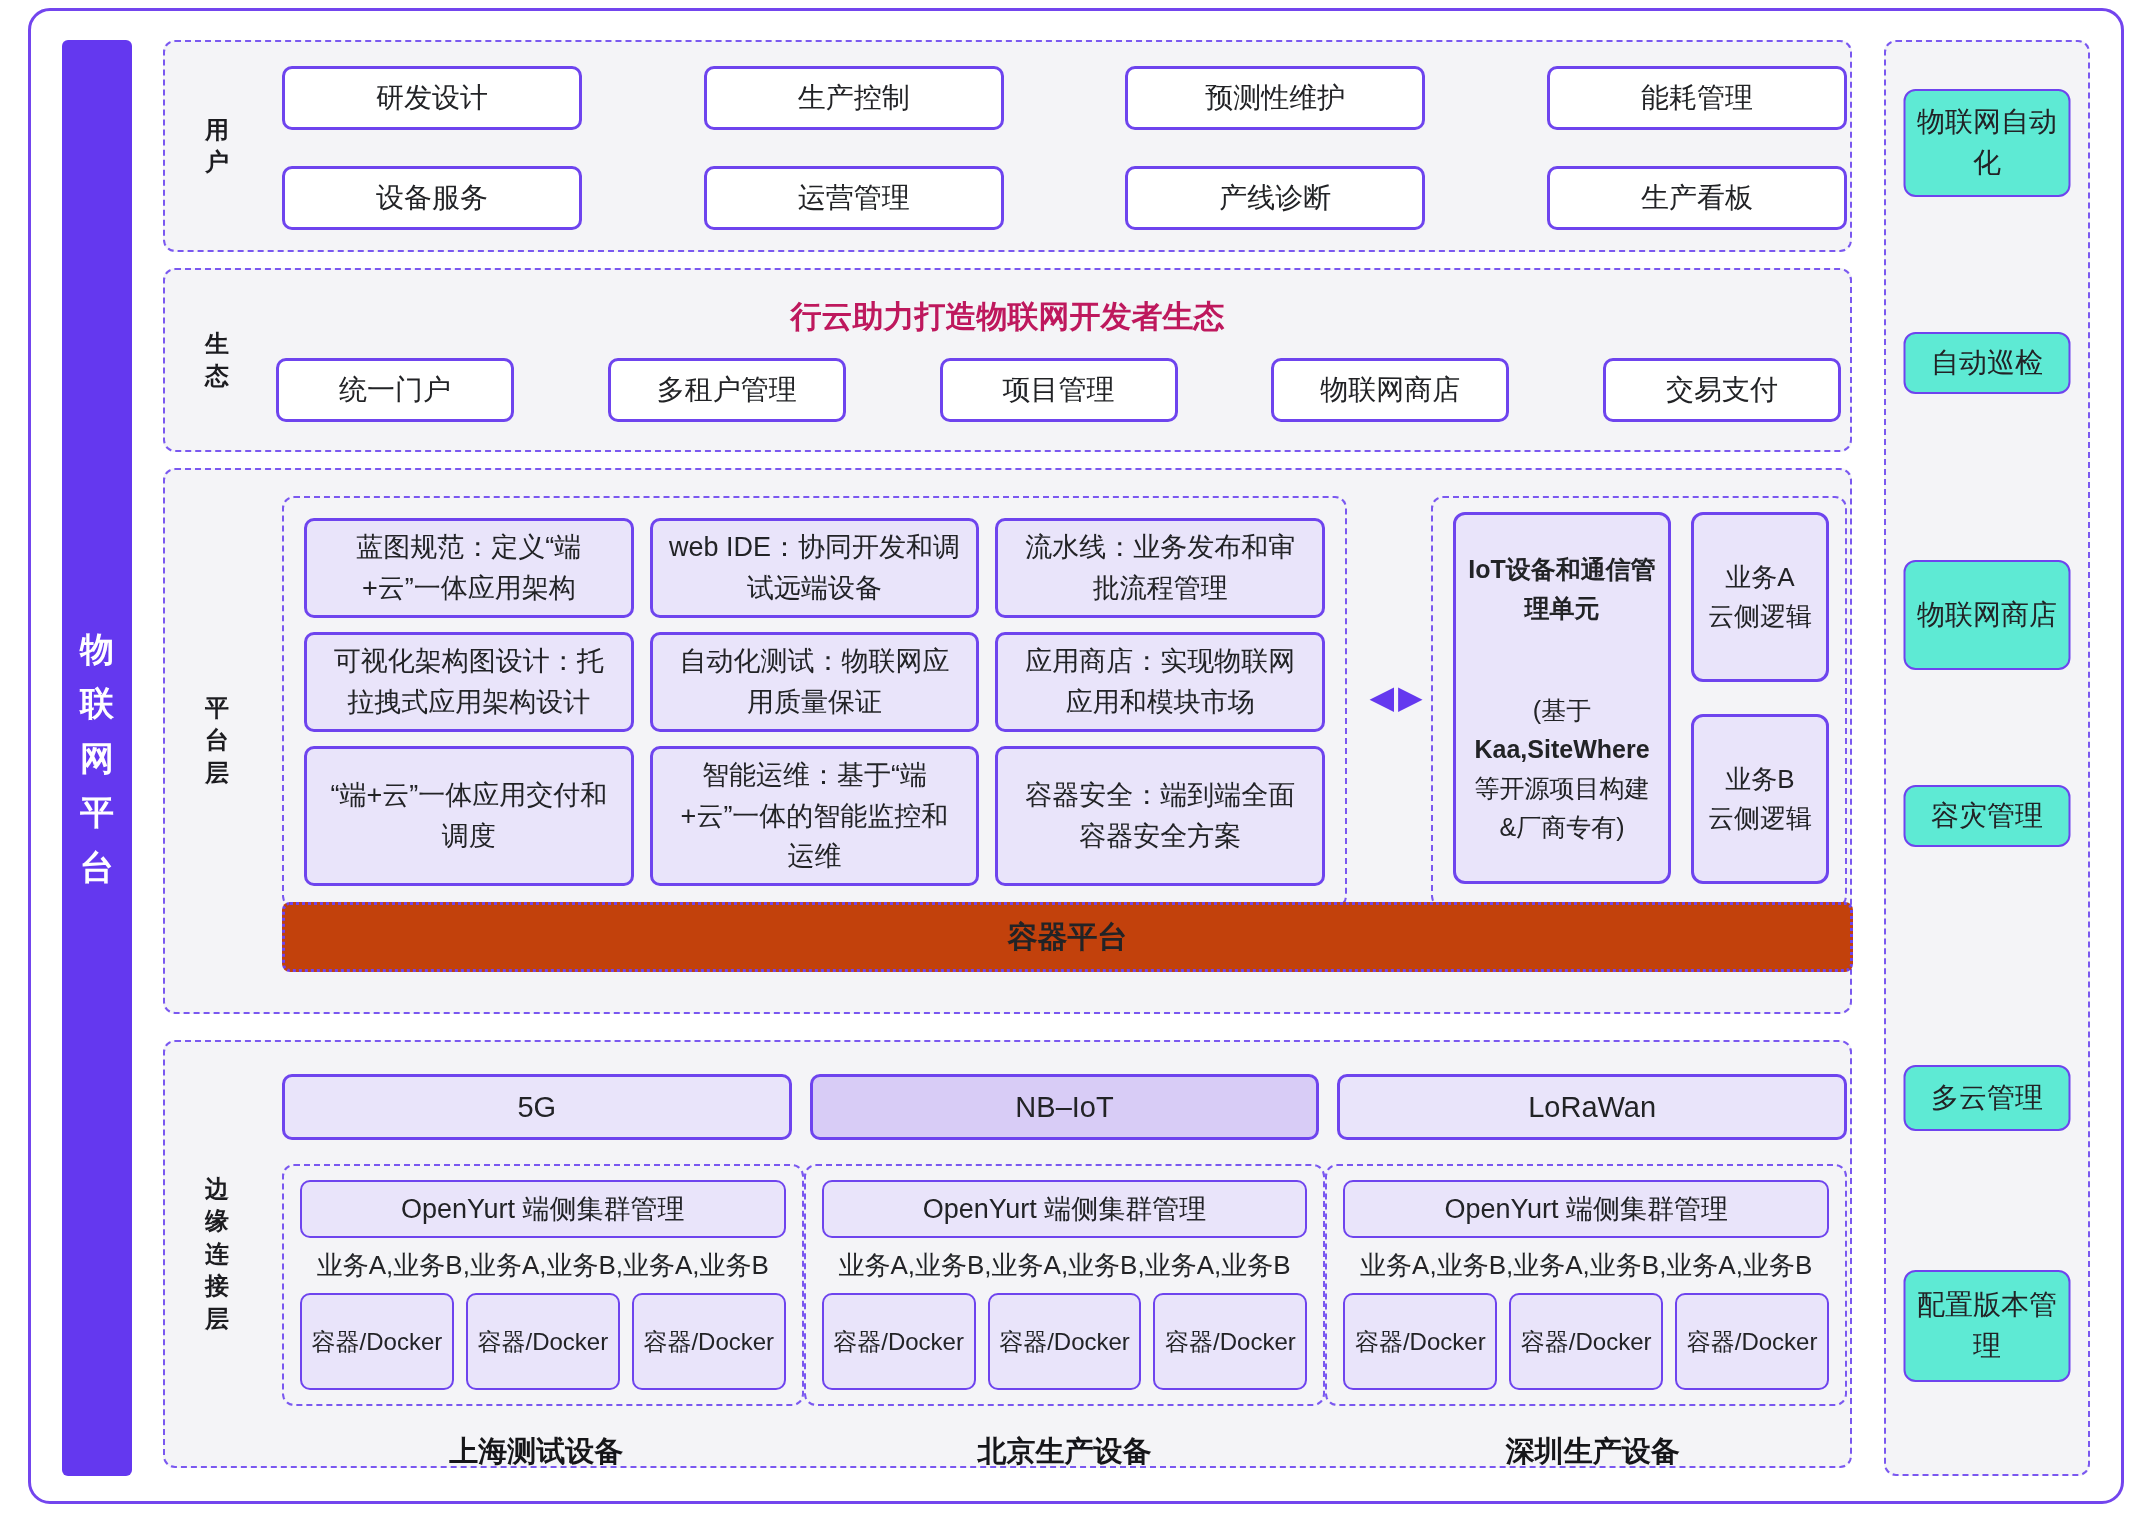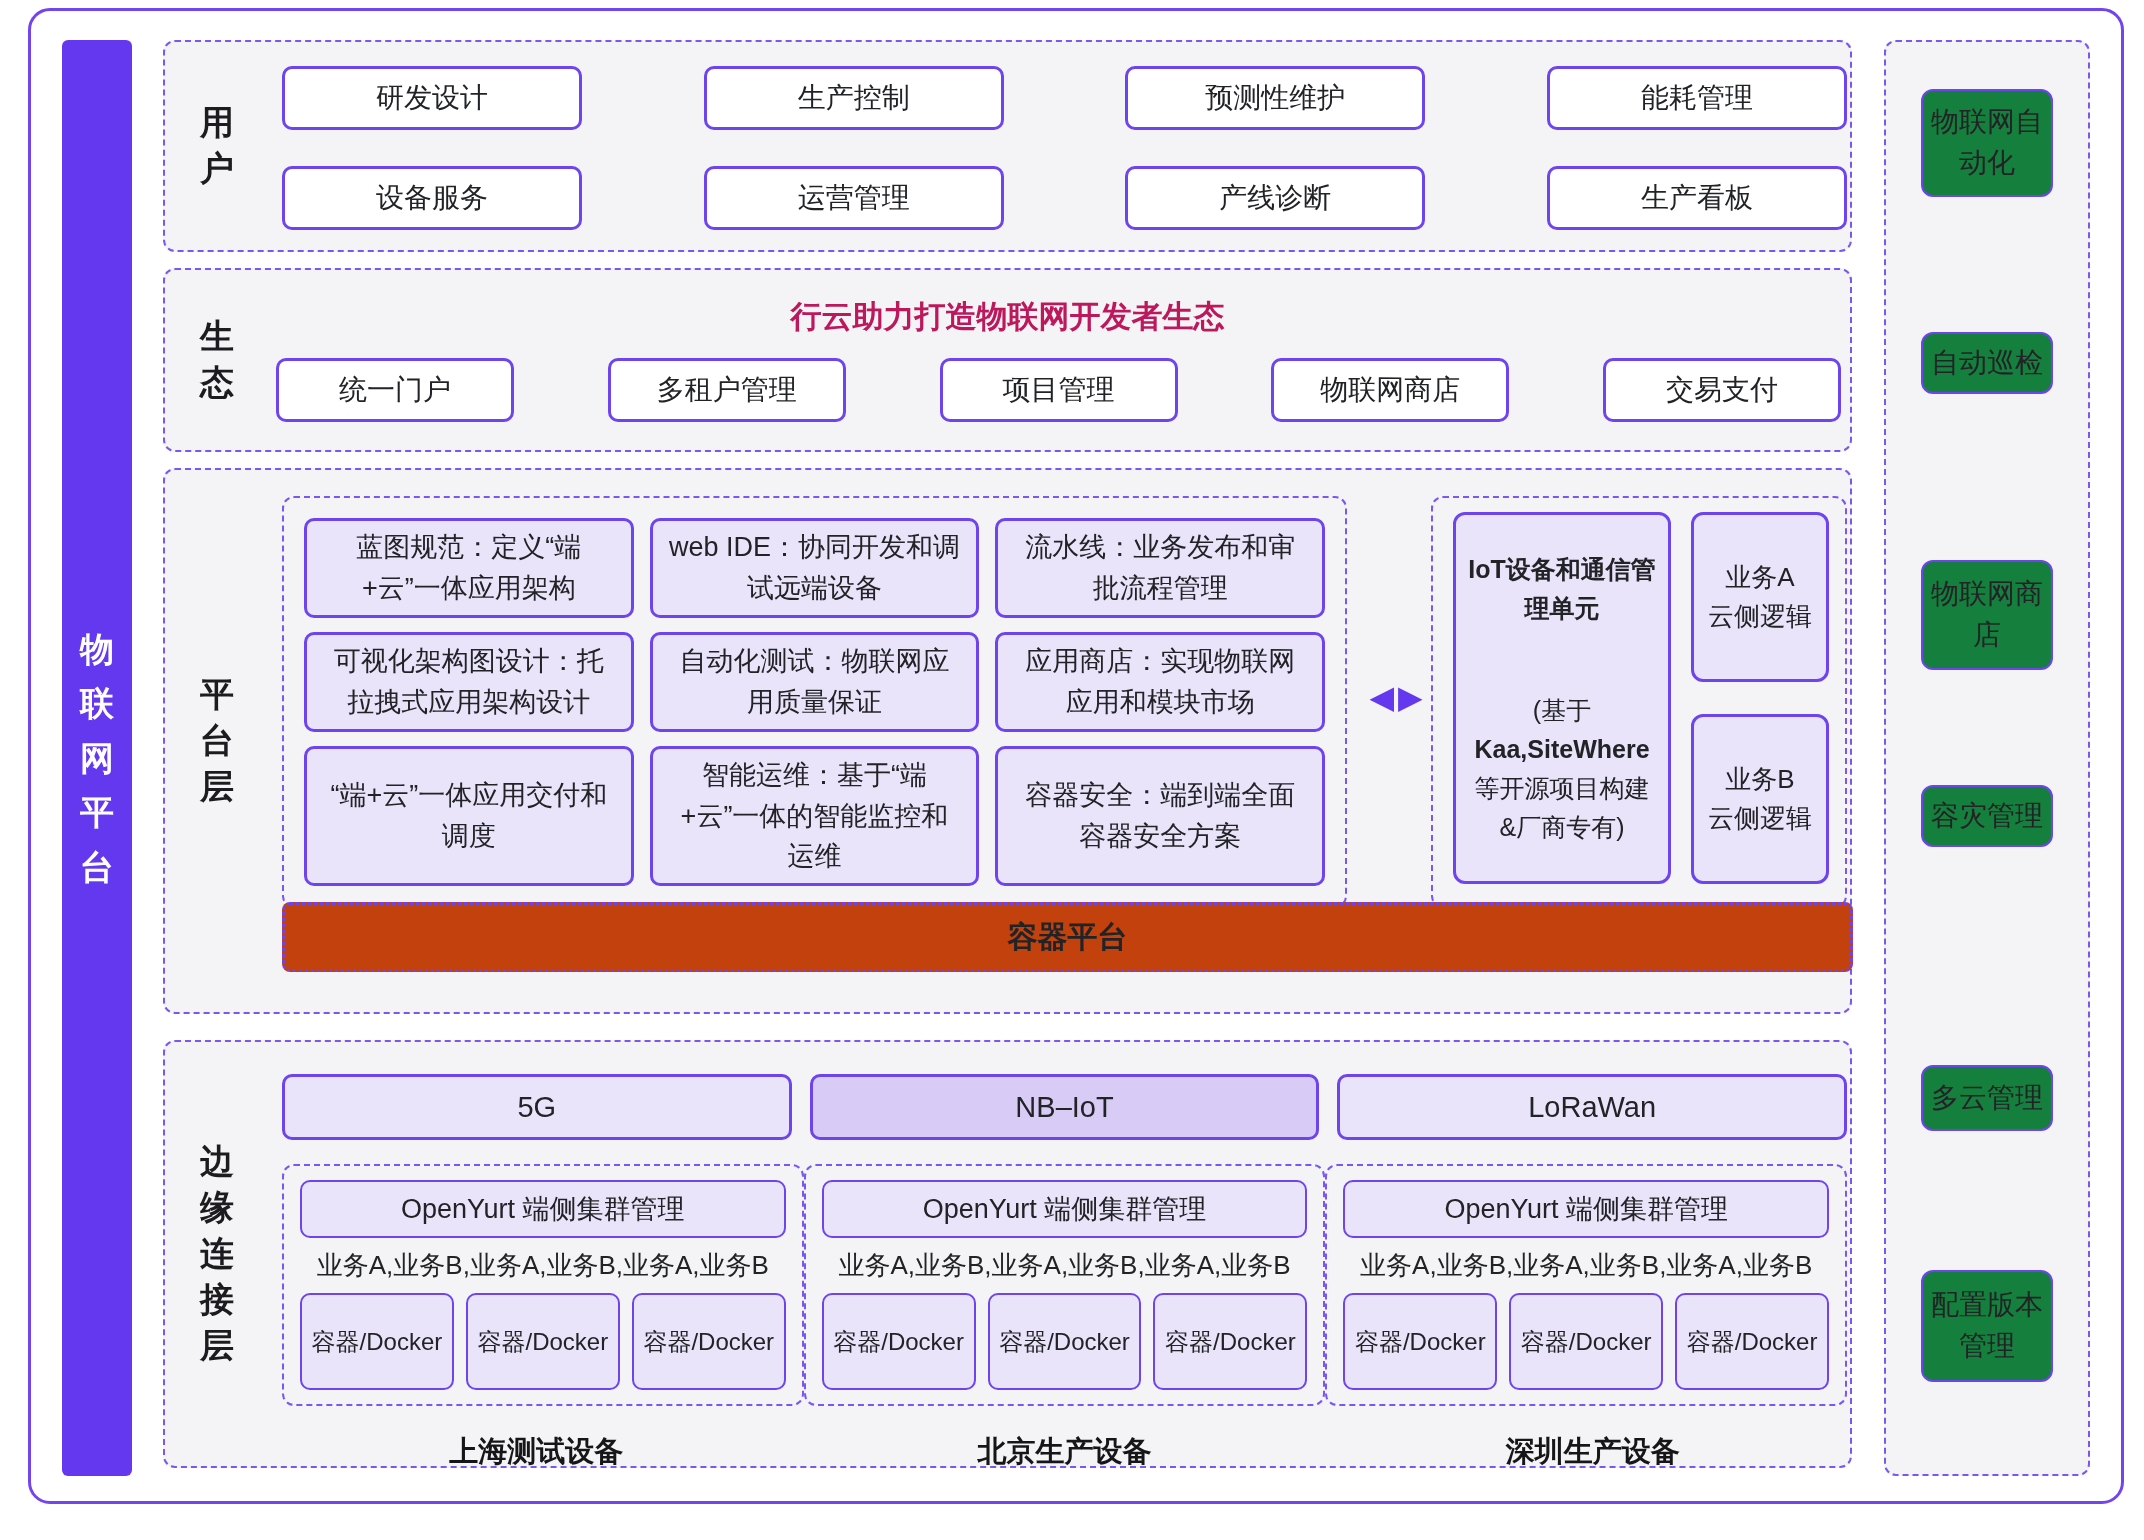--- a/index.html
+++ b/index.html
@@ -13,21 +13,21 @@
   .left-bar .vtext{color:#fff;font-size:34px;font-weight:700;width:38px;text-align:center;
     line-height:1.6;word-break:break-all;}
   
   .sec{position:absolute;left:163px;width:1689px;background:#f4f4f7;
     border:2px dashed #7a58f0;border-radius:12px;box-sizing:border-box;}
   .sec-user{top:40px;height:212px;}
   .sec-eco{top:268px;height:184px;}
   .sec-platform{top:468px;height:546px;}
   .sec-edge{top:1040px;height:428px;}
   .vlabel{position:absolute;left:33px;top:50%;transform:translateY(-50%);width:38px;
-    font-size:34px;font-weight:700;line-height:1.35;text-align:center;word-break:break-all;color:#1c1c20;}
+    font-size:24px;font-weight:700;line-height:1.35;text-align:center;word-break:break-all;color:#1c1c20;}
   
   .btn{display:flex;align-items:center;justify-content:center;text-align:center;
     border:3px solid #6e44ee;border-radius:10px;font-size:28px;box-sizing:border-box;background:#fff;}
   .lav{background:#e9e4fa;}
   
   .user-grid{position:absolute;left:117px;top:24px;width:1565px;height:164px;
     display:grid;grid-template-columns:repeat(4,300px);justify-content:space-between;
     align-content:space-between;}
   .user-grid .btn{height:64px;}
   
@@ -68,22 +68,22 @@
     padding:14px 16px;display:flex;flex-direction:column;}
   .cluster-bar{height:58px;border-width:2.5px;font-size:27px;flex:none;}
   .services{text-align:center;font-size:26px;margin:10px 0 10px 0;white-space:nowrap;color:#222326;}
   .cont-row{display:flex;gap:12px;flex:1;}
   .cont-row .btn{flex:1;font-size:24px;border-width:2.5px;}
   .caption-row{position:absolute;left:117px;top:390px;width:1565px;display:flex;gap:20px;}
   .caption-row .cap-label{flex:1;text-align:center;font-size:29px;font-weight:700;color:#161619;}
   
   .sidebar{position:absolute;left:1884px;top:40px;width:206px;height:1436px;background:#f4f4f7;
     border:2px dashed #7a58f0;border-radius:12px;box-sizing:border-box;}
-  .side-item{position:absolute;left:50%;transform:translateX(-50%);width:132px;
-    background:#15803d;border:2.5px solid #6e44ee;border-radius:12px;box-sizing:border-box;
+  .side-item{position:absolute;left:50%;transform:translateX(-50%);width:167px;
+    background:#5eead4;border:2.5px solid #6e44ee;border-radius:12px;box-sizing:border-box;
     display:flex;align-items:center;justify-content:center;text-align:center;
     font-size:28px;line-height:1.45;padding:4px;}
   .si-0{top:47px;height:108px;} .si-1{top:290px;height:62px;} .si-2{top:518px;height:110px;}
   .si-3{top:743px;height:62px;} .si-4{top:1023px;height:66px;} .si-5{top:1228px;height:112px;}
 </style>
 </head>
 <body>
 
 <div class="canvas">
   <div class="outer-frame"></div>

